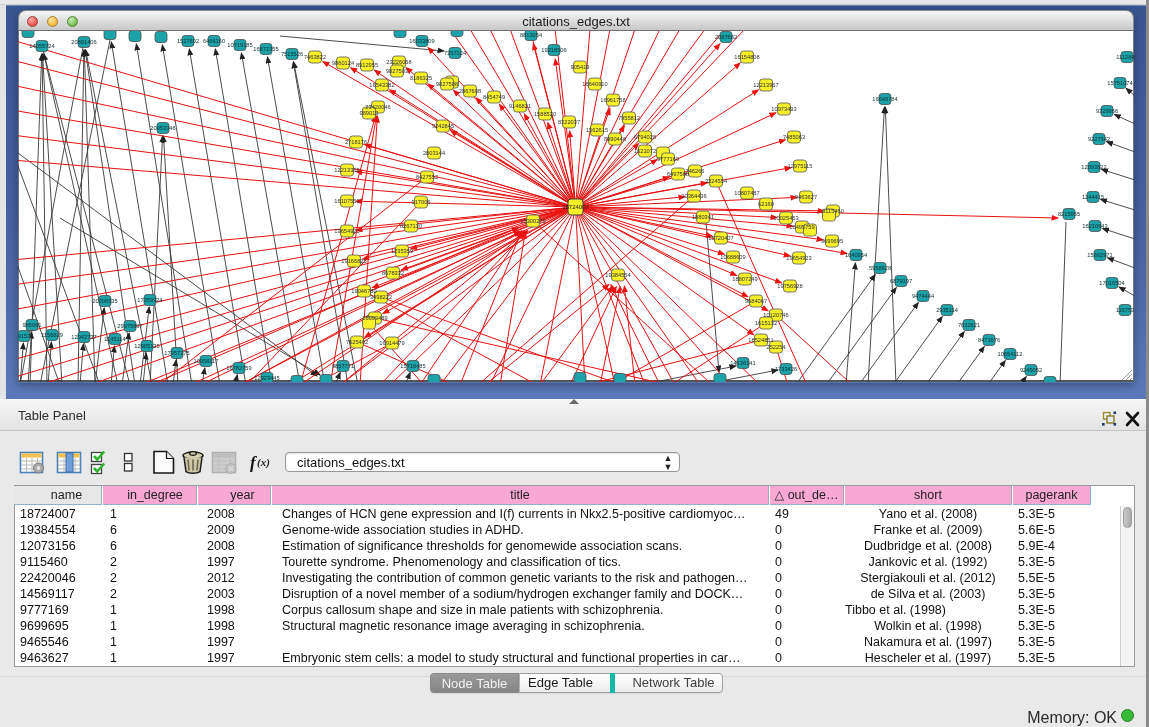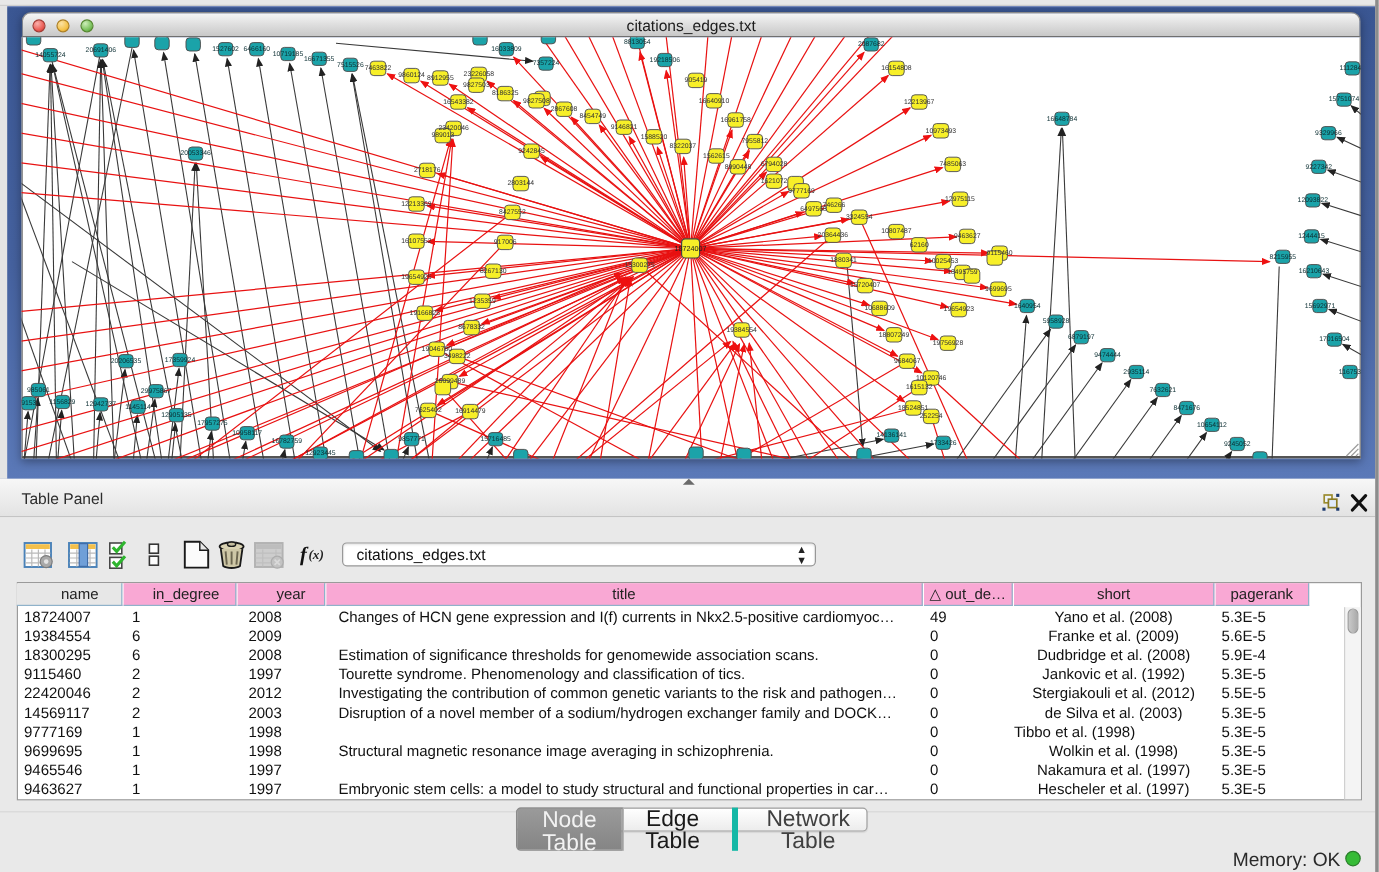--- a/index.html
+++ b/index.html
@@ -21,21 +21,21 @@
 #dropdown{left:285px;top:452px;width:395px;height:20px;background:#fff;border:1px solid #989898;border-radius:4px;box-shadow:inset 0 1px 2px rgba(0,0,0,.12)}
 #ddtxt{left:297px;top:455px;font-size:13px;color:#111}
 #ddarr{left:660px;top:452px;width:16px;height:20px;font-size:9px;color:#222;text-align:center;line-height:9px;padding-top:2px}
 #table{left:14px;top:485px;width:1121px;height:182px;background:#fff;border:1px solid #9a9a9a}
 .hcell{position:absolute;top:486px;height:19px;background:#f9a8d4;border-right:1px solid #8fb2ca;border-bottom:1px solid #8fb2ca;font-size:12.5px;color:#222;text-align:center;line-height:19px}
 .cell{position:absolute;height:16px;font-size:12.5px;color:#101010;line-height:16px;white-space:nowrap;overflow:hidden}
 #sbtrack{left:1120px;top:506px;width:14px;height:160px;background:#f4f4f4;border-left:1px solid #d0d0d0}
 #sbthumb{left:1122.5px;top:507px;width:9px;height:21px;background:linear-gradient(90deg,#c9c9c9,#ababab);border:1px solid #9a9a9a;border-radius:5px}
 #segline{left:0;top:676px;width:1146px;height:1px;background:#d8d8d8}
 #segs{left:430px;top:673px;width:293px;height:20px;border:1px solid #a0a0a0;border-radius:4px;background:linear-gradient(#fff,#ececec);box-shadow:0 1px 1px rgba(0,0,0,.08);overflow:hidden}
-.seg{position:absolute;top:673px;height:36px;font-size:19px;line-height:19px;text-align:center}
+.seg{position:absolute;top:673px;height:20px;font-size:13px;line-height:19px;text-align:center}
 #memtxt{left:983px;top:709px;width:134px;text-align:right;font-size:16px;color:#2a2a2a}
 #memdot{left:1121px;top:709px;width:13px;height:13px;border-radius:50%;background:#36bb36;border:1.5px solid #2a7d2a}
 #spl{left:569px;top:399px;width:0;height:0;border-left:5px solid transparent;border-right:5px solid transparent;border-bottom:5px solid #6a6a6a}
 </style></head>
 <body>
 <div id="stage">
 <div class="abs" id="topstrip"></div>
 <div class="abs" id="blue">
       <div class="hl"></div>
     </div>
@@ -602,24 +602,25 @@
 <div class="cell" style="top:506px;left:20px;width:81px;text-align:left;">18724007</div>
     <div class="cell" style="top:506px;left:110px;width:86px;text-align:left;">1</div>
     <div class="cell" style="top:506px;left:207px;width:63px;text-align:left;">2008</div>
     <div class="cell" style="top:506px;left:282px;width:486px;text-align:left;">Changes of HCN gene expression and I(f) currents in Nkx2.5-positive cardiomyoc…</div>
     <div class="cell" style="top:506px;left:775px;width:68px;text-align:left;">49</div>
     <div class="cell" style="top:506px;left:845px;width:166px;text-align:center;">Yano et al. (2008)</div>
     <div class="cell" style="top:506px;left:1018px;width:72px;text-align:left;">5.3E-5</div>
     <div class="cell" style="top:522px;left:20px;width:81px;text-align:left;">19384554</div>
     <div class="cell" style="top:522px;left:110px;width:86px;text-align:left;">6</div>
     <div class="cell" style="top:522px;left:207px;width:63px;text-align:left;">2009</div>
+    <div class="cell" style="top:522px;left:282px;width:486px;text-align:left;">Genome-wide association studies in ADHD.</div>
     <div class="cell" style="top:522px;left:775px;width:68px;text-align:left;">0</div>
     <div class="cell" style="top:522px;left:845px;width:166px;text-align:center;">Franke et al. (2009)</div>
     <div class="cell" style="top:522px;left:1018px;width:72px;text-align:left;">5.6E-5</div>
-    <div class="cell" style="top:538px;left:20px;width:81px;text-align:left;">18300295</div>
+    <div class="cell" style="top:538px;left:20px;width:81px;text-align:left;">12073156</div>
     <div class="cell" style="top:538px;left:110px;width:86px;text-align:left;">6</div>
     <div class="cell" style="top:538px;left:207px;width:63px;text-align:left;">2008</div>
     <div class="cell" style="top:538px;left:282px;width:486px;text-align:left;">Estimation of significance thresholds for genomewide association scans.</div>
     <div class="cell" style="top:538px;left:775px;width:68px;text-align:left;">0</div>
     <div class="cell" style="top:538px;left:845px;width:166px;text-align:center;">Dudbridge et al. (2008)</div>
     <div class="cell" style="top:538px;left:1018px;width:72px;text-align:left;">5.9E-4</div>
     <div class="cell" style="top:554px;left:20px;width:81px;text-align:left;">9115460</div>
     <div class="cell" style="top:554px;left:110px;width:86px;text-align:left;">2</div>
     <div class="cell" style="top:554px;left:207px;width:63px;text-align:left;">1997</div>
     <div class="cell" style="top:554px;left:282px;width:486px;text-align:left;">Tourette syndrome. Phenomenology and classification of tics.</div>
@@ -636,20 +637,21 @@
     <div class="cell" style="top:586px;left:20px;width:81px;text-align:left;">14569117</div>
     <div class="cell" style="top:586px;left:110px;width:86px;text-align:left;">2</div>
     <div class="cell" style="top:586px;left:207px;width:63px;text-align:left;">2003</div>
     <div class="cell" style="top:586px;left:282px;width:486px;text-align:left;">Disruption of a novel member of a sodium/hydrogen exchanger family and DOCK…</div>
     <div class="cell" style="top:586px;left:775px;width:68px;text-align:left;">0</div>
     <div class="cell" style="top:586px;left:845px;width:166px;text-align:center;">de Silva et al. (2003)</div>
     <div class="cell" style="top:586px;left:1018px;width:72px;text-align:left;">5.3E-5</div>
     <div class="cell" style="top:602px;left:20px;width:81px;text-align:left;">9777169</div>
     <div class="cell" style="top:602px;left:110px;width:86px;text-align:left;">1</div>
     <div class="cell" style="top:602px;left:207px;width:63px;text-align:left;">1998</div>
+    <div class="cell" style="top:602px;left:282px;width:486px;text-align:left;">Corpus callosum shape and size in male patients with schizophrenia.</div>
     <div class="cell" style="top:602px;left:775px;width:68px;text-align:left;">0</div>
     <div class="cell" style="top:602px;left:845px;width:166px;text-align:left;">Tibbo et al. (1998)</div>
     <div class="cell" style="top:602px;left:1018px;width:72px;text-align:left;">5.3E-5</div>
     <div class="cell" style="top:618px;left:20px;width:81px;text-align:left;">9699695</div>
     <div class="cell" style="top:618px;left:110px;width:86px;text-align:left;">1</div>
     <div class="cell" style="top:618px;left:207px;width:63px;text-align:left;">1998</div>
     <div class="cell" style="top:618px;left:282px;width:486px;text-align:left;">Structural magnetic resonance image averaging in schizophrenia.</div>
     <div class="cell" style="top:618px;left:775px;width:68px;text-align:left;">0</div>
     <div class="cell" style="top:618px;left:845px;width:166px;text-align:center;">Wolkin et al. (1998)</div>
     <div class="cell" style="top:618px;left:1018px;width:72px;text-align:left;">5.3E-5</div>

